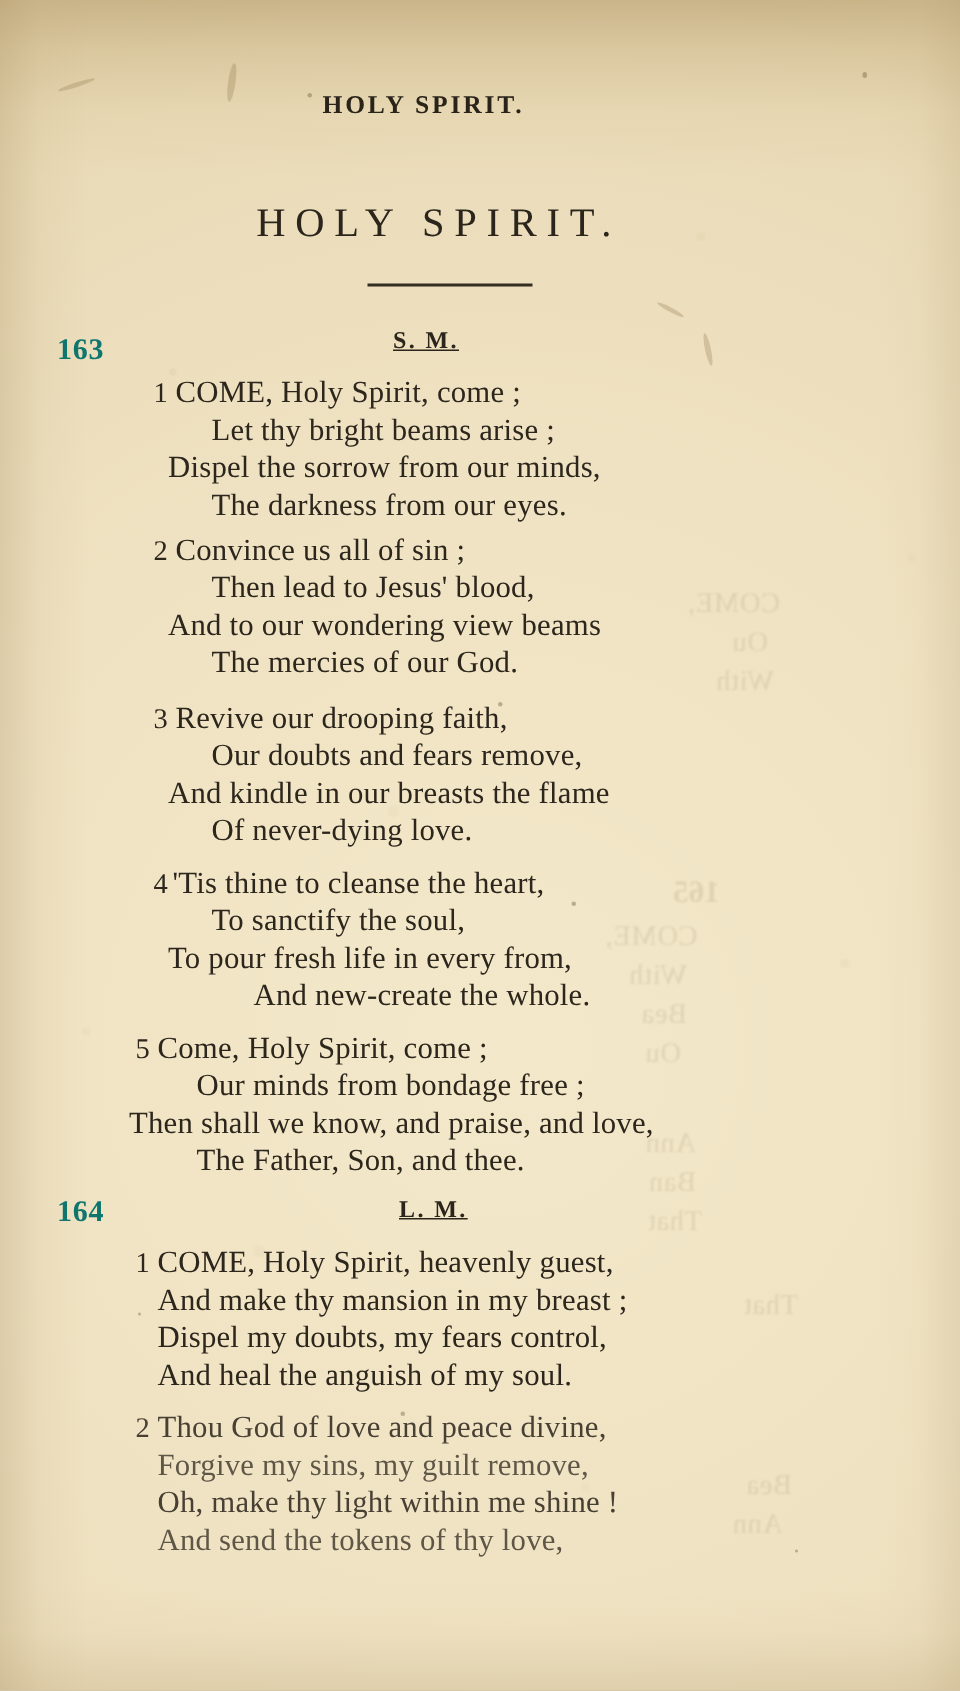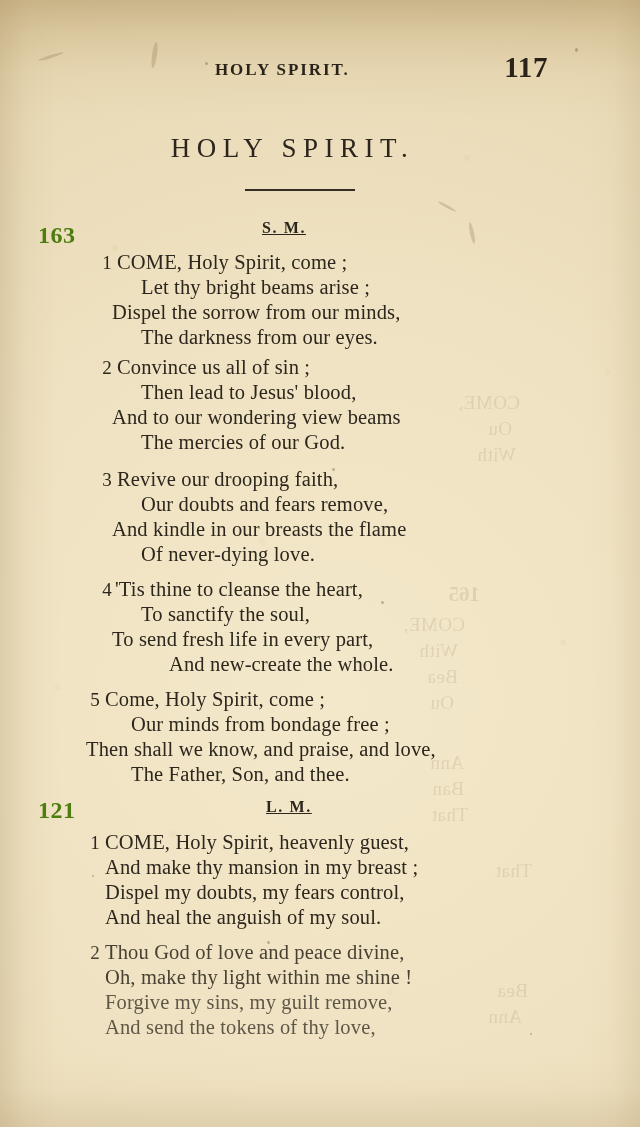--- a/index.html
+++ b/index.html
@@ -163,24 +163,24 @@
     position: absolute;
     top: 189px;
     left: 245px;
     width: 110px;
     height: 0;
     border-top: 2px solid #342d22;
   }
 
   .hymn-num {
     position: absolute;
-    font-size: 24px;
+    font-size: 20px;
     font-weight: bold;
     letter-spacing: 0.5px;
-    color: #4d7c0f;
+    color: #0f766e;
   }
   .meter {
     position: absolute;
     font-size: 16px;
     font-weight: bold;
     letter-spacing: 1.6px;
     color: #2b251c;
     text-decoration: underline;
   }
 
@@ -253,21 +253,20 @@
     <div class="bl" style="left:124px; top:444px;">With</div>
     <div class="bl" style="left:108px; top:860px;">That</div>
     <div class="bl" style="left:112px; top:980px;">Bea</div>
     <div class="bl" style="left:118px; top:1006px;">Ann</div>
   </div>
 
   <div class="content">
 
     <div class="runhead">
       <div class="runhead-title">HOLY SPIRIT.</div>
-      <div class="runhead-page">117</div>
     </div>
 
     <div class="section-title">HOLY SPIRIT.</div>
     <div class="rule"></div>
 
     <div class="hymn-num" style="left:38px; top:222px;">163</div>
     <div class="meter" style="left:262px; top:219px;">S. M.</div>
 
     <div class="stanza" style="top:250px;">
       <div class="vline">
@@ -319,21 +318,21 @@
 
     <div class="stanza" style="top:577px;">
       <div class="vline">
         <span class="vnum" style="left:90px;">4</span>
         <span class="vtext" style="left:115px;">'Tis thine to cleanse the heart,</span>
       </div>
       <div class="vline">
         <span class="vtext" style="left:141px;">To sanctify the soul,</span>
       </div>
       <div class="vline">
-        <span class="vtext" style="left:112px;">To send fresh life in every part,</span>
+        <span class="vtext" style="left:112px;">To pour fresh life in every from,</span>
       </div>
       <div class="vline">
         <span class="vtext" style="left:141px;margin-left:28px;">And new-create the whole.</span>
       </div>
     </div>
 
     <div class="stanza" style="top:687px;">
       <div class="vline">
         <span class="vnum" style="left:78px;">5</span>
         <span class="vtext" style="left:105px;">Come, Holy Spirit, come ;</span>
@@ -342,21 +341,21 @@
         <span class="vtext" style="left:131px;">Our minds from bondage free ;</span>
       </div>
       <div class="vline">
         <span class="vtext" style="left:86px;">Then shall we know, and praise, and love,</span>
       </div>
       <div class="vline">
         <span class="vtext" style="left:131px;">The Father, Son, and thee.</span>
       </div>
     </div>
 
-    <div class="hymn-num" style="left:38px; top:797px;">121</div>
+    <div class="hymn-num" style="left:38px; top:797px;">164</div>
     <div class="meter" style="left:266px; top:798px;">L. M.</div>
 
     <div class="stanza" style="top:830px;">
       <div class="vline">
         <span class="vnum" style="left:78px;">1</span>
         <span class="vtext" style="left:105px;">COME, Holy Spirit, heavenly guest,</span>
       </div>
       <div class="vline">
         <span class="vtext" style="left:105px;">And make thy mansion in my breast ;</span>
       </div>
@@ -366,25 +365,25 @@
       <div class="vline">
         <span class="vtext" style="left:105px;">And heal the anguish of my soul.</span>
       </div>
     </div>
 
     <div class="stanza" style="top:940px;">
       <div class="vline fade-1">
         <span class="vnum" style="left:78px;">2</span>
         <span class="vtext" style="left:105px;">Thou God of love and peace divine,</span>
       </div>
+      <div class="vline fade-2">
+        <span class="vtext" style="left:105px;">Forgive my sins, my guilt remove,</span>
+      </div>
       <div class="vline fade-1">
         <span class="vtext" style="left:105px;">Oh, make thy light within me shine !</span>
       </div>
       <div class="vline fade-2">
-        <span class="vtext" style="left:105px;">Forgive my sins, my guilt remove,</span>
-      </div>
-      <div class="vline fade-2">
         <span class="vtext" style="left:105px;">And send the tokens of thy love,</span>
       </div>
     </div>
 
   </div>
 </div>
 
 </body></html>

